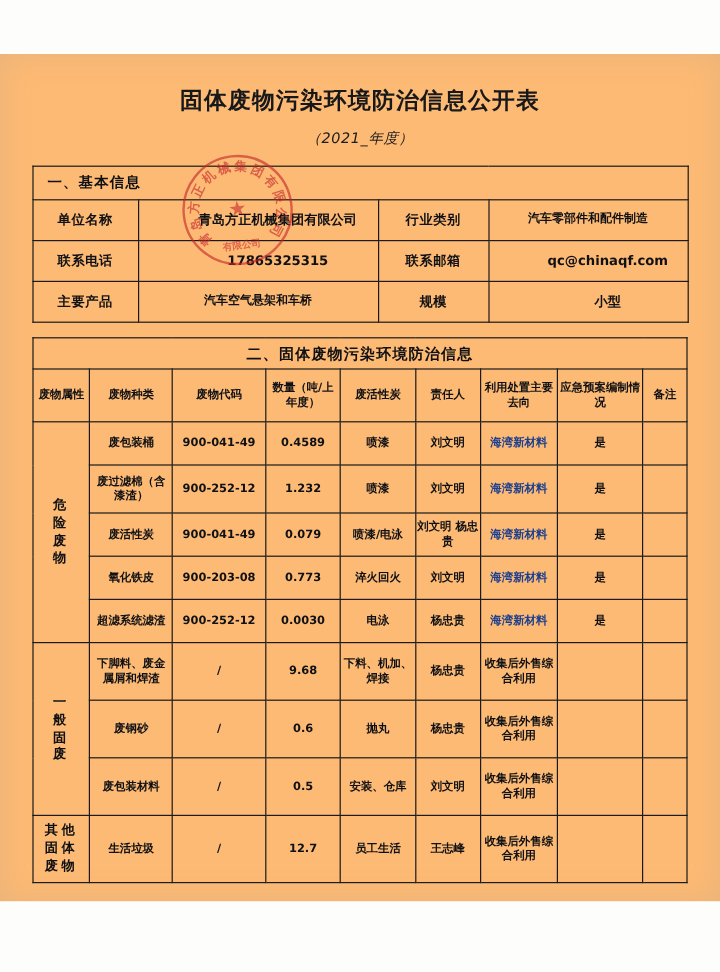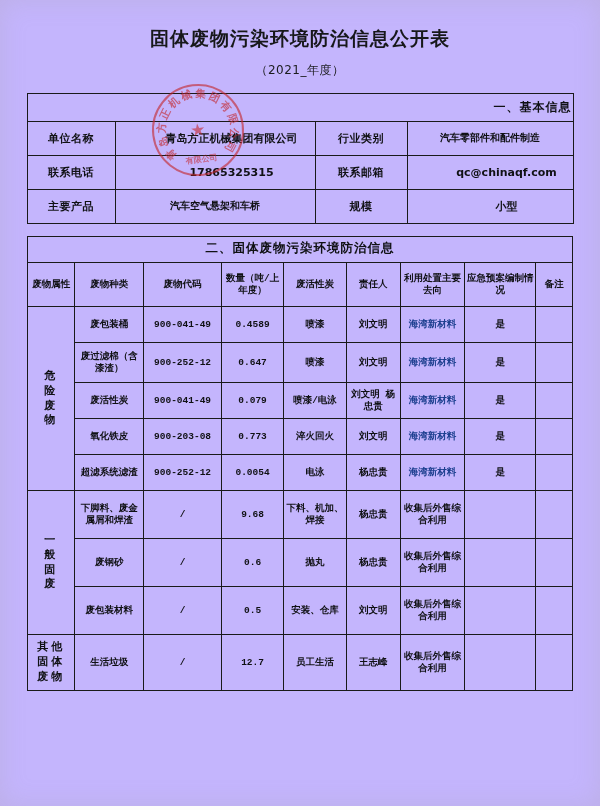--- a/index.html
+++ b/index.html
@@ -4,23 +4,24 @@
 <style>
   * { box-sizing: border-box; }
   html, body {
     margin: 0; padding: 0;
     width: 600px; height: 810px;
     background: #fdfdfb;
     font-family: "DejaVu Sans", "Liberation Sans", sans-serif;
   }
   #page {
     position: relative;
-    width: 600px; height: 806px;
-    background: #c4b5fd;
+    width: 600px; height: 706px;
+    background: #fdba74;
     overflow: hidden;
+    margin-top: 45px;
   }
   
   #page::before {
     content: "";
     position: absolute; inset: 0;
     box-shadow: inset 0 0 26px rgba(160,155,145,0.22);
     pointer-events: none;
     z-index: 50;
   }
   .title {
@@ -31,20 +32,21 @@
     color: #17181a;
     margin: 26px 0 0 0;
     font-family: "DejaVu Serif", "Liberation Serif", serif;
   }
   .subtitle {
     text-align: center;
     font-size: 12px;
     color: #1b1c1e;
     margin: 10px 0 0 0;
     letter-spacing: 0.5px;
+    font-style: italic;
   }
   .subtitle .yr { text-decoration: none; }
 
   table {
     border-collapse: collapse;
     table-layout: fixed;
   }
   td, th {
     border: 1px solid #1a1a1a;
     font-size: 10px;
@@ -68,26 +70,25 @@
     letter-spacing: 3px;
     line-height: 1.35;
   }
   .vert span { display: block; }
 
   #t1 {
     width: 546px;
     margin: 14px auto 0 auto;
   }
   #t1 td { height: 34px; }
-  #t1 .sec-hd { text-align: right; padding-left: 12px; height: 28px; }
+  #t1 .sec-hd { text-align: left; padding-left: 12px; height: 28px; }
 
   #t2 {
     width: 546px;
     margin: 12px auto 0 auto;
-    font-family: Liberation Mono, monospace;
   }
   #t2 td { height: 17px; }
   #t2 .hdr td { height: 44px; font-size: 9.5px; }
   #t2 .sec-hd2 { height: 26px; font-size: 12.5px; letter-spacing: 1px; }
   .blue {
     color: #1c3f8f;
     font-size: 9.5px;
     font-weight: bold;
   }
   .smallcell { font-size: 9.5px; }
@@ -233,21 +234,21 @@
         <td class="smallcell">0.4589</td>
         <td class="smallcell">喷漆</td>
         <td class="smallcell">刘文明</td>
         <td class="blue">海湾新材料</td>
         <td class="smallcell">是</td>
         <td class="smallcell"></td>
       </tr>
       <tr>
         <td class="smallcell" style="height:40px">废过滤棉（含漆渣）</td>
         <td class="smallcell">900-252-12</td>
-        <td class="smallcell">0.647</td>
+        <td class="smallcell">1.232</td>
         <td class="smallcell">喷漆</td>
         <td class="smallcell">刘文明</td>
         <td class="blue">海湾新材料</td>
         <td class="smallcell">是</td>
         <td class="smallcell"></td>
       </tr>
       <tr>
         <td class="smallcell" style="height:36px">废活性炭</td>
         <td class="smallcell">900-041-49</td>
         <td class="smallcell">0.079</td>
@@ -263,21 +264,21 @@
         <td class="smallcell">0.773</td>
         <td class="smallcell">淬火回火</td>
         <td class="smallcell">刘文明</td>
         <td class="blue">海湾新材料</td>
         <td class="smallcell">是</td>
         <td class="smallcell"></td>
       </tr>
       <tr>
         <td class="smallcell" style="height:36px">超滤系统滤渣</td>
         <td class="smallcell">900-252-12</td>
-        <td class="smallcell">0.0054</td>
+        <td class="smallcell">0.0030</td>
         <td class="smallcell">电泳</td>
         <td class="smallcell">杨忠贵</td>
         <td class="blue">海湾新材料</td>
         <td class="smallcell">是</td>
         <td class="smallcell"></td>
       </tr>
 
       <tr>
         <td class="vert" rowspan="3" id="attr1">
             <span>一</span>

